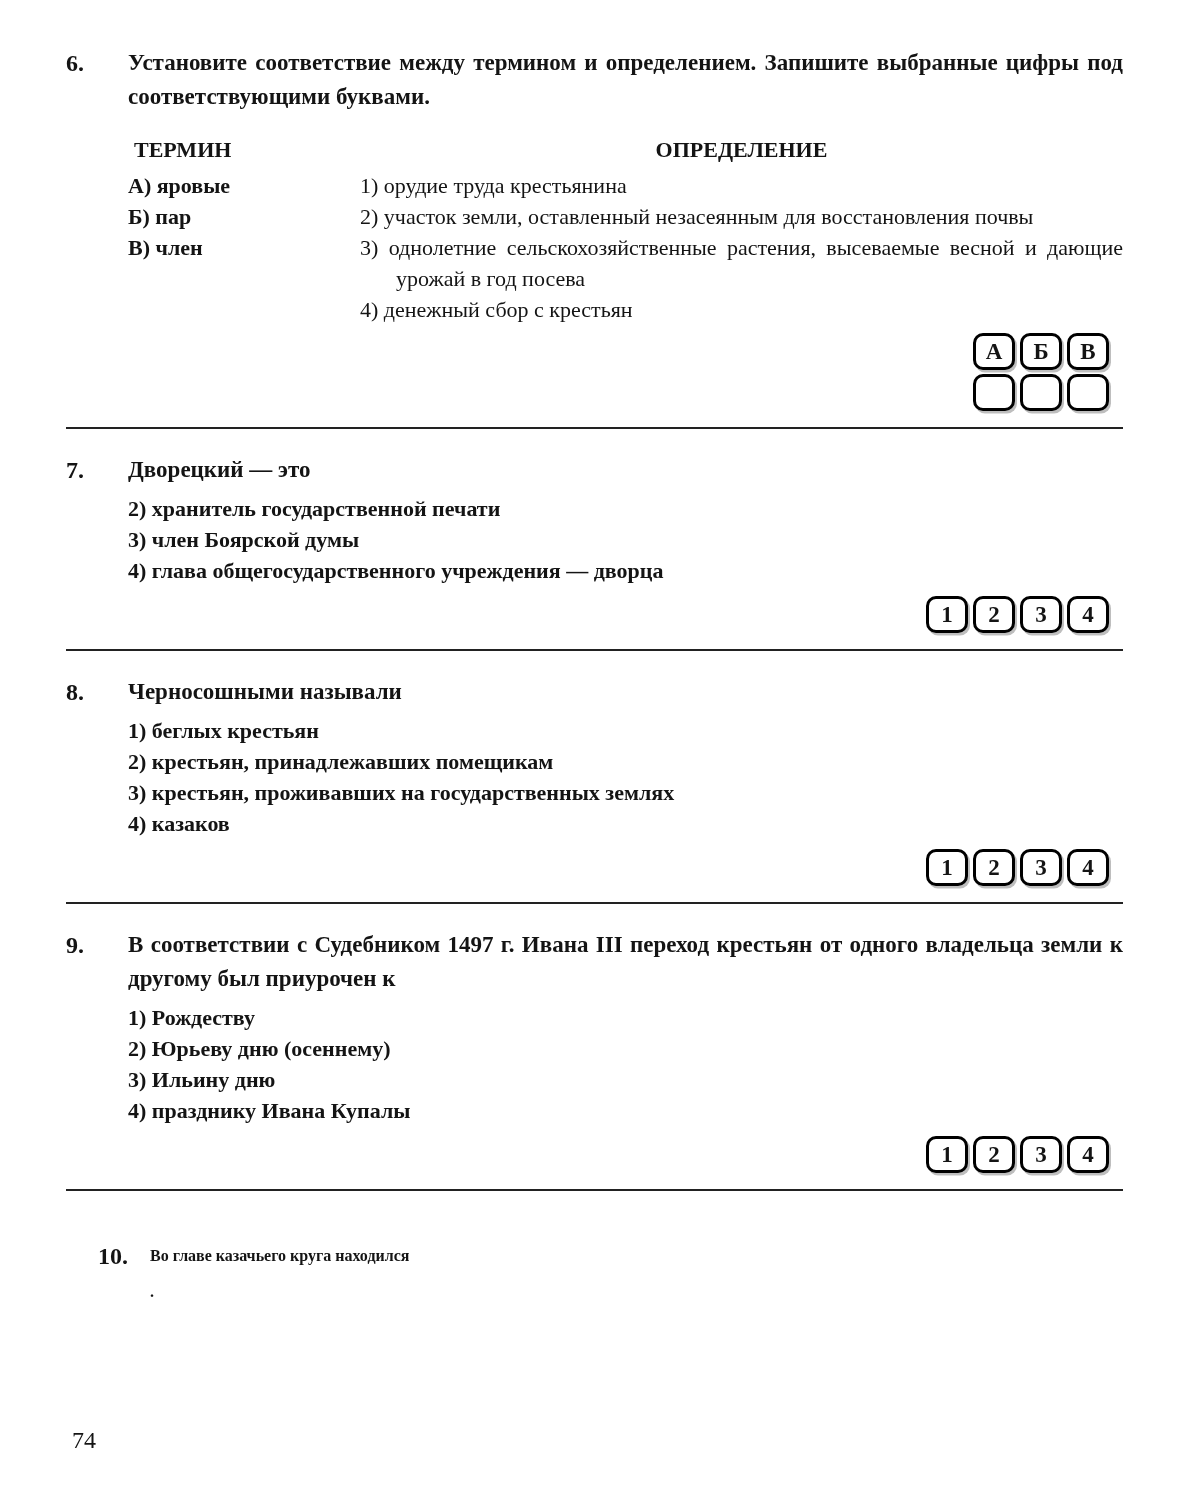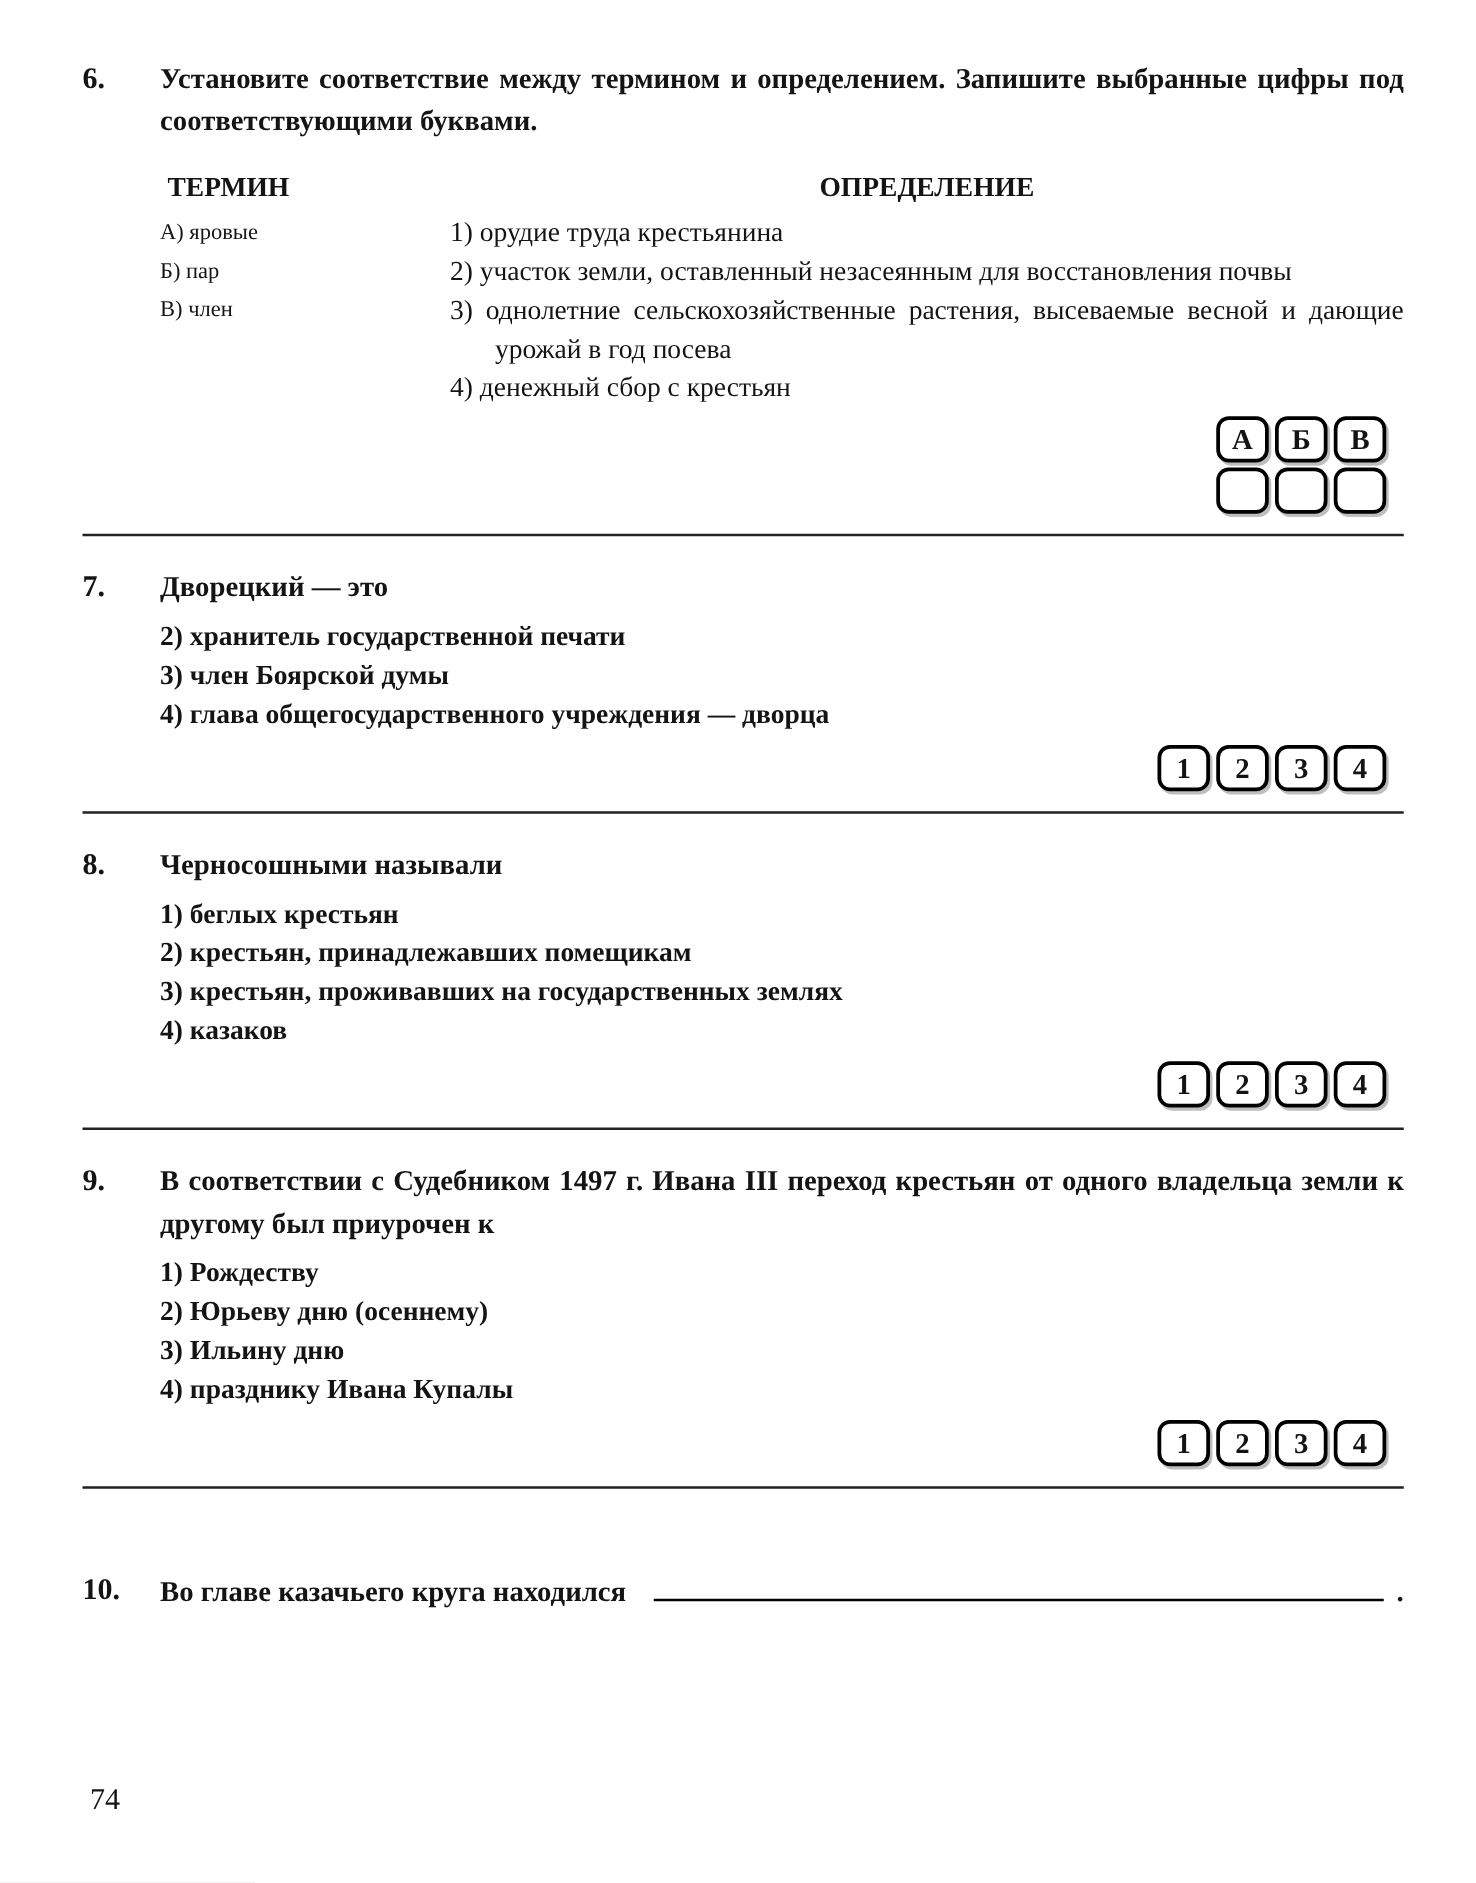--- a/index.html
+++ b/index.html
@@ -29,21 +29,21 @@
   .match{display:flex;margin-top:20px;}
   .match-terms{flex:0 0 232px;}
   .match-defs{flex:1;min-width:0;}
   .match-header{
     font-size:22px;font-weight:700;line-height:32px;
     margin-bottom:4px;
   }
   .match-terms .match-header{padding-left:6px;}
   .match-defs .match-header{text-align:center;}
   .term{
-    font-size:18px;font-weight:400;line-height:31px;
+    font-size:22px;font-weight:700;line-height:31px;
   }
   .def{
     font-size:22px;font-weight:400;line-height:31px;
     padding-left:36px;text-indent:-36px;
     text-align:justify;
   }
   
   .answer-row{
     display:flex;justify-content:flex-end;
     margin:10px 14px 0 0;
@@ -64,22 +64,22 @@
     border:none;border-top:2px solid #222;
     margin:16px 0 0 0;
   }
   .question{margin-top:24px;}
   .question.first{margin-top:0;}
   .options{margin-top:6px;}
   .option{
     font-size:22px;font-weight:700;line-height:31px;
   }
   
-  .q10{margin-top:64px;}
-  .q10-body{display:flex;align-items:baseline;font-size:23px;font-weight:700;line-height:34px;}
+  .q10{margin-top:48px;text-align:right;}
+  .q10-body{display:flex;align-items:baseline;font-size:16px;font-weight:700;line-height:34px;flex-direction:column;}
   .q10-label{white-space:nowrap;}
   .blank-line{
     flex:1;
     border-bottom:2px solid #000;
     height:1.05em;
     margin:0 10px 0 22px;
   }
   .page-number{
     position:absolute;left:72px;bottom:52px;
     font-size:24px;font-weight:400;

